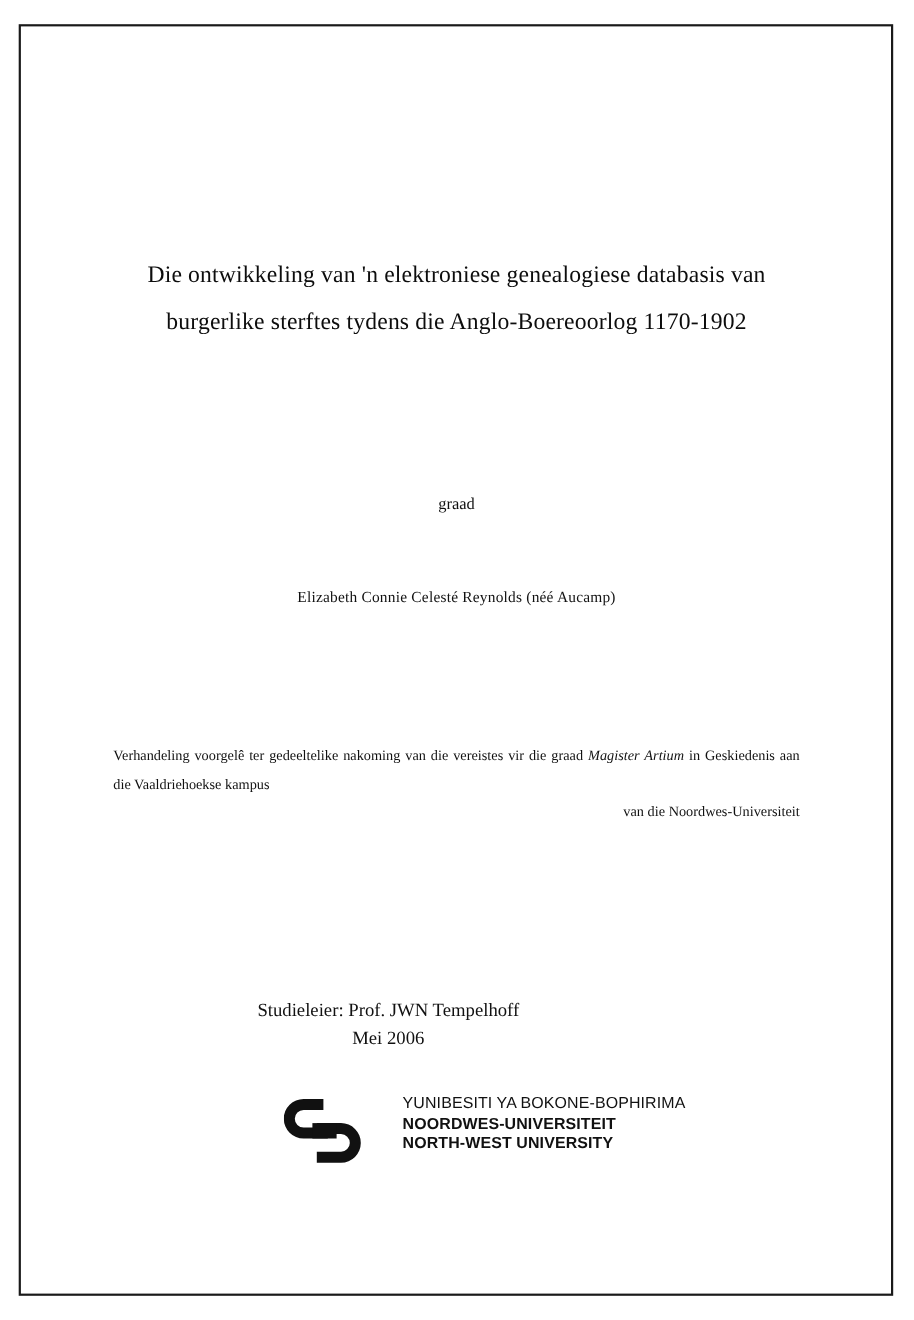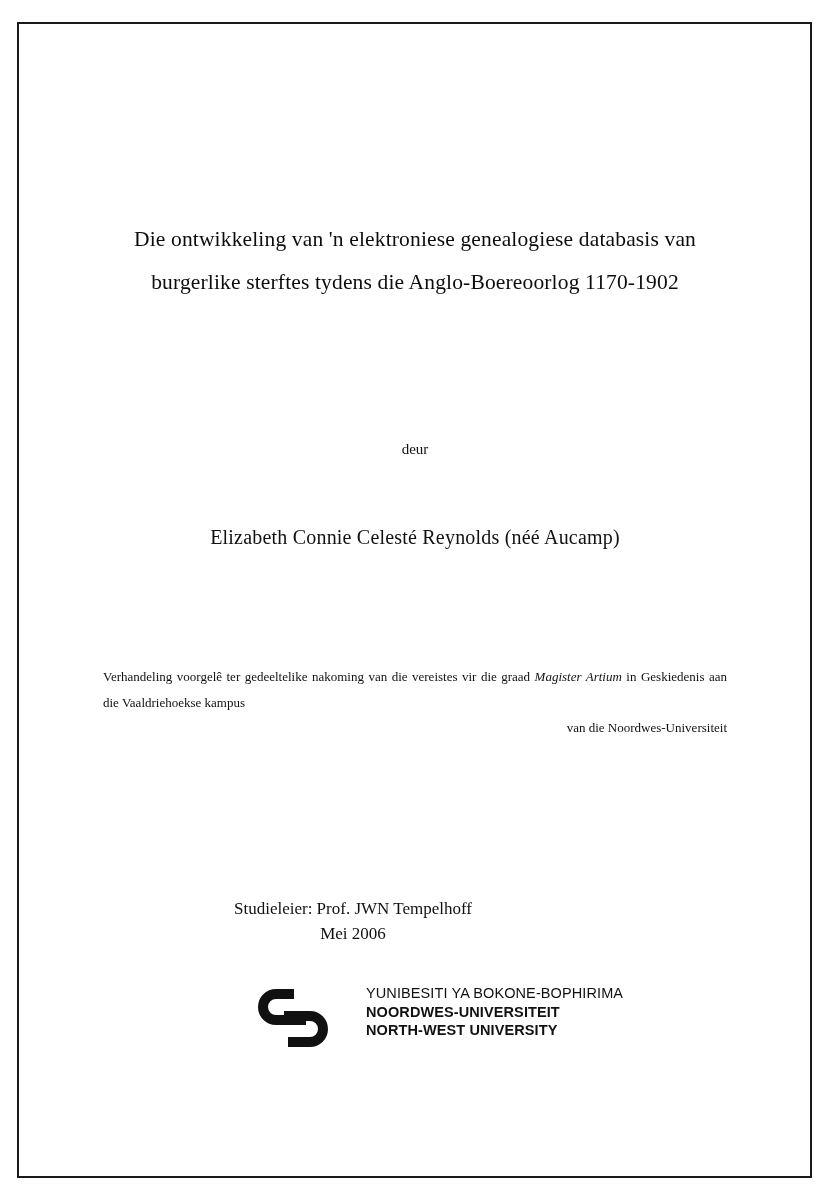--- a/index.html
+++ b/index.html
@@ -25,21 +25,21 @@
     left: 17px;
     top: 22px;
     width: 795px;
     height: 1156px;
     border: 2px solid #1a1a1a;
     box-sizing: border-box;
   }
   .content {
     position: absolute;
     left: 100px;
-    top: 66px;
+    top: 76px;
     width: 630px;
     height: 1080px;
   }
 
   .title-block {
     position: absolute;
     left: 0;
     top: 152px;
     width: 630px;
     text-align: center;
@@ -59,21 +59,21 @@
     text-align: center;
     font-size: 15px;
   }
 
   .author {
     position: absolute;
     left: 0;
     top: 460px;
     width: 630px;
     text-align: center;
-    font-size: 20px;
+    font-size: 14px;
     letter-spacing: 0.2px;
   }
 
   .statement {
     position: absolute;
     left: 3px;
     top: 598px;
     width: 624px;
     font-size: 13px;
     line-height: 25.5px;
@@ -136,21 +136,21 @@
 <div class="page">
   <div class="page-border"></div>
 
   <div class="content">
 
     <div class="title-block">
       <div class="title-line">Die ontwikkeling van 'n elektroniese genealogiese databasis van</div>
       <div class="title-line">burgerlike sterftes tydens die Anglo-Boereoorlog 1170-1902</div>
     </div>
 
-    <div class="deur">deur</div>
+    <div class="deur">graad</div>
 
     <div class="author">Elizabeth Connie Celesté Reynolds (néé Aucamp)</div>
 
     <div class="statement">
       <span>Verhandeling voorgelê ter gedeeltelike nakoming van die vereistes vir die graad </span><em>Magister Artium</em><span> in Geskiedenis aan die Vaaldriehoekse kampus</span>
       <div class="last-lines">van die Noordwes-Universiteit</div>
     </div>
 
     <div class="supervisor">
       <div>Studieleier: Prof. JWN Tempelhoff</div>

